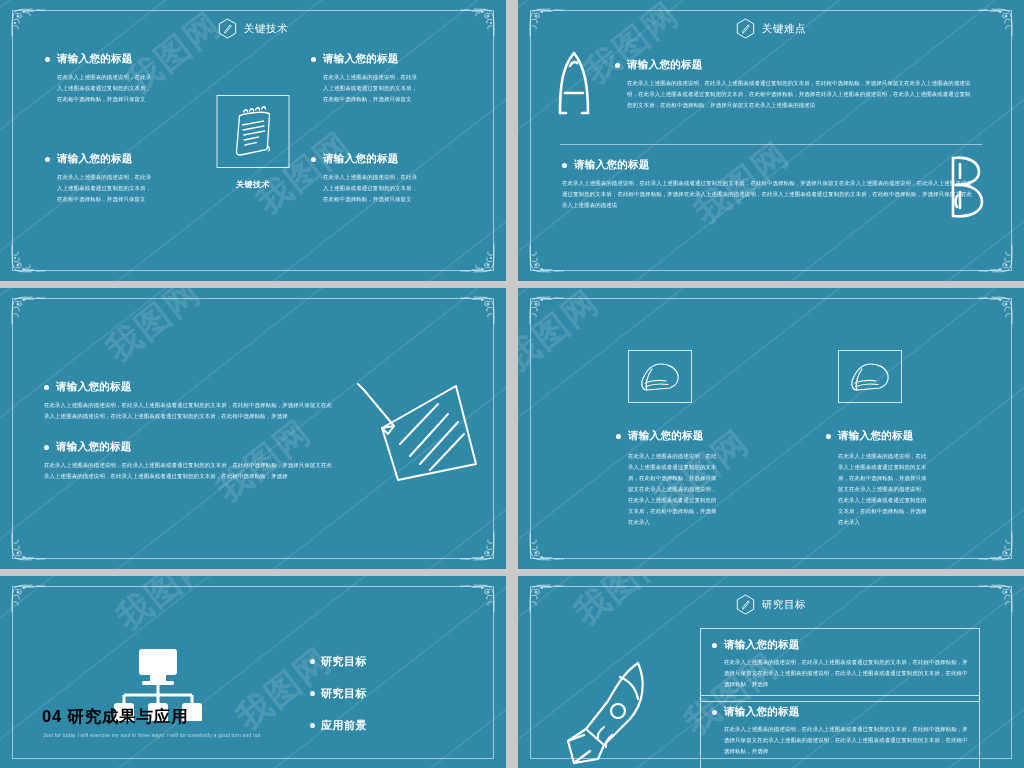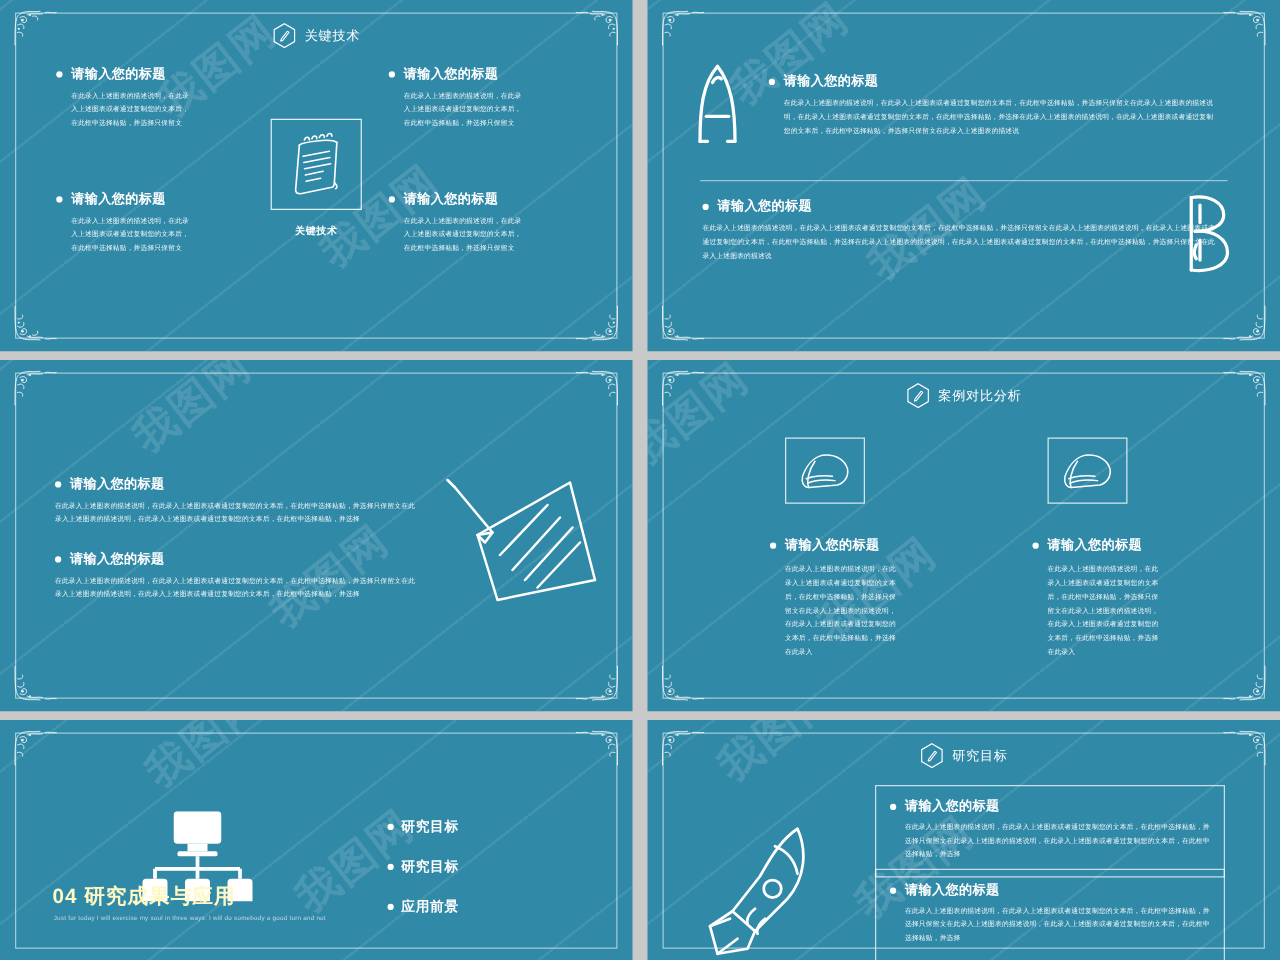--- a/index.html
+++ b/index.html
@@ -158,21 +158,21 @@
     display: flex; align-items: center; justify-content: center;
     margin: 0 0 0 22px;
   }
   .s4 .btitle { margin-top: 26px; padding-left: 10px; }
   .s4 .bbody { margin-top: 8px; width: 115px; padding-left: 22px; }
 
   
   .s5 .net-icon { position: absolute; left: 112px; top: 73px; z-index: 3; }
   .s5 .sect-title {
     position: absolute; left: 42px; top: 130px;
-    color: #fef9c3; font-size: 16.5px; font-weight: bold;
+    color: #000000; font-size: 16.5px; font-weight: bold;
     letter-spacing: .8px; z-index: 3;
   }
   .s5 .sect-sub {
     position: absolute; left: 43px; top: 156px;
     color: rgba(255,255,255,.65); font-size: 5px;
     letter-spacing: .2px; z-index: 3; width: 400px;
   }
   .s5 .list { position: absolute; left: 310px; top: 78px; z-index: 3; }
   .s5 .list li {
     list-style: none;
@@ -318,20 +318,27 @@
         </g>
       </svg>
     <svg class="corner br" viewBox="0 0 42 34">
         <g class="sketch" stroke-width=".8" opacity=".9">
           <path d="M4 30 C4 14 4 8 8 5 C13 2 20 4 24 3 M8 8 C11 6 14 8 13 11 C12 13 9 12 9 10 M14 6 C18 4 22 6 26 5 M6 14 C9 12 12 14 11 17 M6 20 C9 19 11 21 10 23 M28 4 C31 3 34 5 37 4"></path>
           <circle cx="10" cy="10" r="1.1" fill="#fff" stroke="none"></circle>
           <circle cx="16" cy="6" r=".9" fill="#fff" stroke="none"></circle>
         </g>
       </svg>
 
+    <div class="shead">
+      <svg class="hexicon" viewBox="0 0 20 22">
+        <polygon points="10,1 18.6,6 18.6,16 10,21 1.4,16 1.4,6" fill="none" stroke="#fff" stroke-width="1"></polygon>
+        <path d="M7.2 14.2 L12.6 7.2 M12.6 7.2 L13.9 8.2 L8.5 15.2 L6.9 15.6 L7.2 14.2" fill="none" stroke="#fff" stroke-width=".9" stroke-linejoin="round"></path>
+      </svg>
+      <span class="htxt">关键难点</span>
+    </div>
 
     <svg class="letterA" width="40" height="70" viewBox="0 0 40 70">
       <g class="sketch" stroke-width="2.6">
         <path d="M6 66 C6 40 8 20 20 6 C31 20 34 40 34 66"></path>
         <path d="M6 66 L12 66 M28 66 L34 66"></path>
         <path d="M11 46 L29 46"></path>
         <path d="M16 19 C18 15 21 14 23 16"></path>
       </g>
     </svg>
 
@@ -451,27 +458,20 @@
         </g>
       </svg>
     <svg class="corner br" viewBox="0 0 42 34">
         <g class="sketch" stroke-width=".8" opacity=".9">
           <path d="M4 30 C4 14 4 8 8 5 C13 2 20 4 24 3 M8 8 C11 6 14 8 13 11 C12 13 9 12 9 10 M14 6 C18 4 22 6 26 5 M6 14 C9 12 12 14 11 17 M6 20 C9 19 11 21 10 23 M28 4 C31 3 34 5 37 4"></path>
           <circle cx="10" cy="10" r="1.1" fill="#fff" stroke="none"></circle>
           <circle cx="16" cy="6" r=".9" fill="#fff" stroke="none"></circle>
         </g>
       </svg>
 
-    <div class="shead">
-      <svg class="hexicon" viewBox="0 0 20 22">
-        <polygon points="10,1 18.6,6 18.6,16 10,21 1.4,16 1.4,6" fill="none" stroke="#fff" stroke-width="1"></polygon>
-        <path d="M7.2 14.2 L12.6 7.2 M12.6 7.2 L13.9 8.2 L8.5 15.2 L6.9 15.6 L7.2 14.2" fill="none" stroke="#fff" stroke-width=".9" stroke-linejoin="round"></path>
-      </svg>
-      <span class="htxt">案例对比分析</span>
-    </div>
 
     <div class="col c1">
       <div class="fig-box">
         <svg width="46" height="36" viewBox="0 0 46 36">
           <g class="sketch" stroke-width="1.2">
             <path d="M5 22 C9 11 16 5 24 5 C32 5 39 9 41 16 C42 22 39 27 33 29 L10 31 C6 31 4 27 5 22 Z"></path>
             <path d="M10 31 C8 26 10 17 15 10"></path>
             <path d="M8 24 C13 22 22 21 29 22 M9 27.5 C14 25.5 23 24.5 31 25.5"></path>
           </g>
         </svg>

